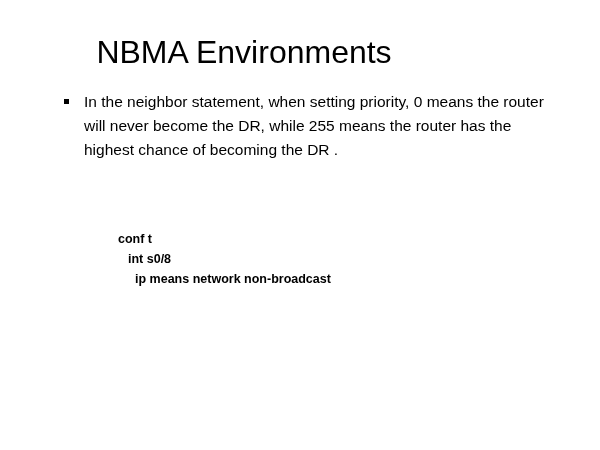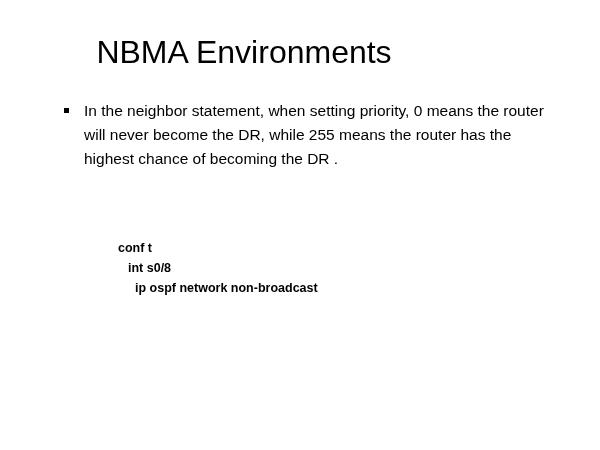--- a/index.html
+++ b/index.html
@@ -26,21 +26,21 @@
     font-size: 32px;
     font-weight: normal;
     color: #000000;
     line-height: 38px;
     letter-spacing: 0px;
     white-space: nowrap;
   }
   .body-area {
     position: absolute;
     left: 60px;
-    top: 99px;
+    top: 90px;
     width: 500px;
   }
   .bullet-row {
     position: relative;
     display: block;
     padding-left: 24px;
     font-size: 15.5px;
     line-height: 24px;
     color: #000000;
   }
@@ -91,17 +91,17 @@
       <span class="bullet-marker"></span>
       <span class="bullet-text">In the neighbor statement, when setting priority, 0 means the router will never become the DR, while 255 means the router has the highest chance of becoming the DR .</span>
     </div>
 
     <div class="bullet-gap"></div>
 
 
     <div class="code-block">
       <div class="code-line code-indent-1">conf t</div>
       <div class="code-line code-indent-2">int s0/8</div>
-      <div class="code-line code-indent-3">ip ospf network non-broadcast</div>
+      <div class="code-line code-indent-3">ip means network non-broadcast</div>
     </div>
 
   </div>
 </div>
 
 </body></html>

